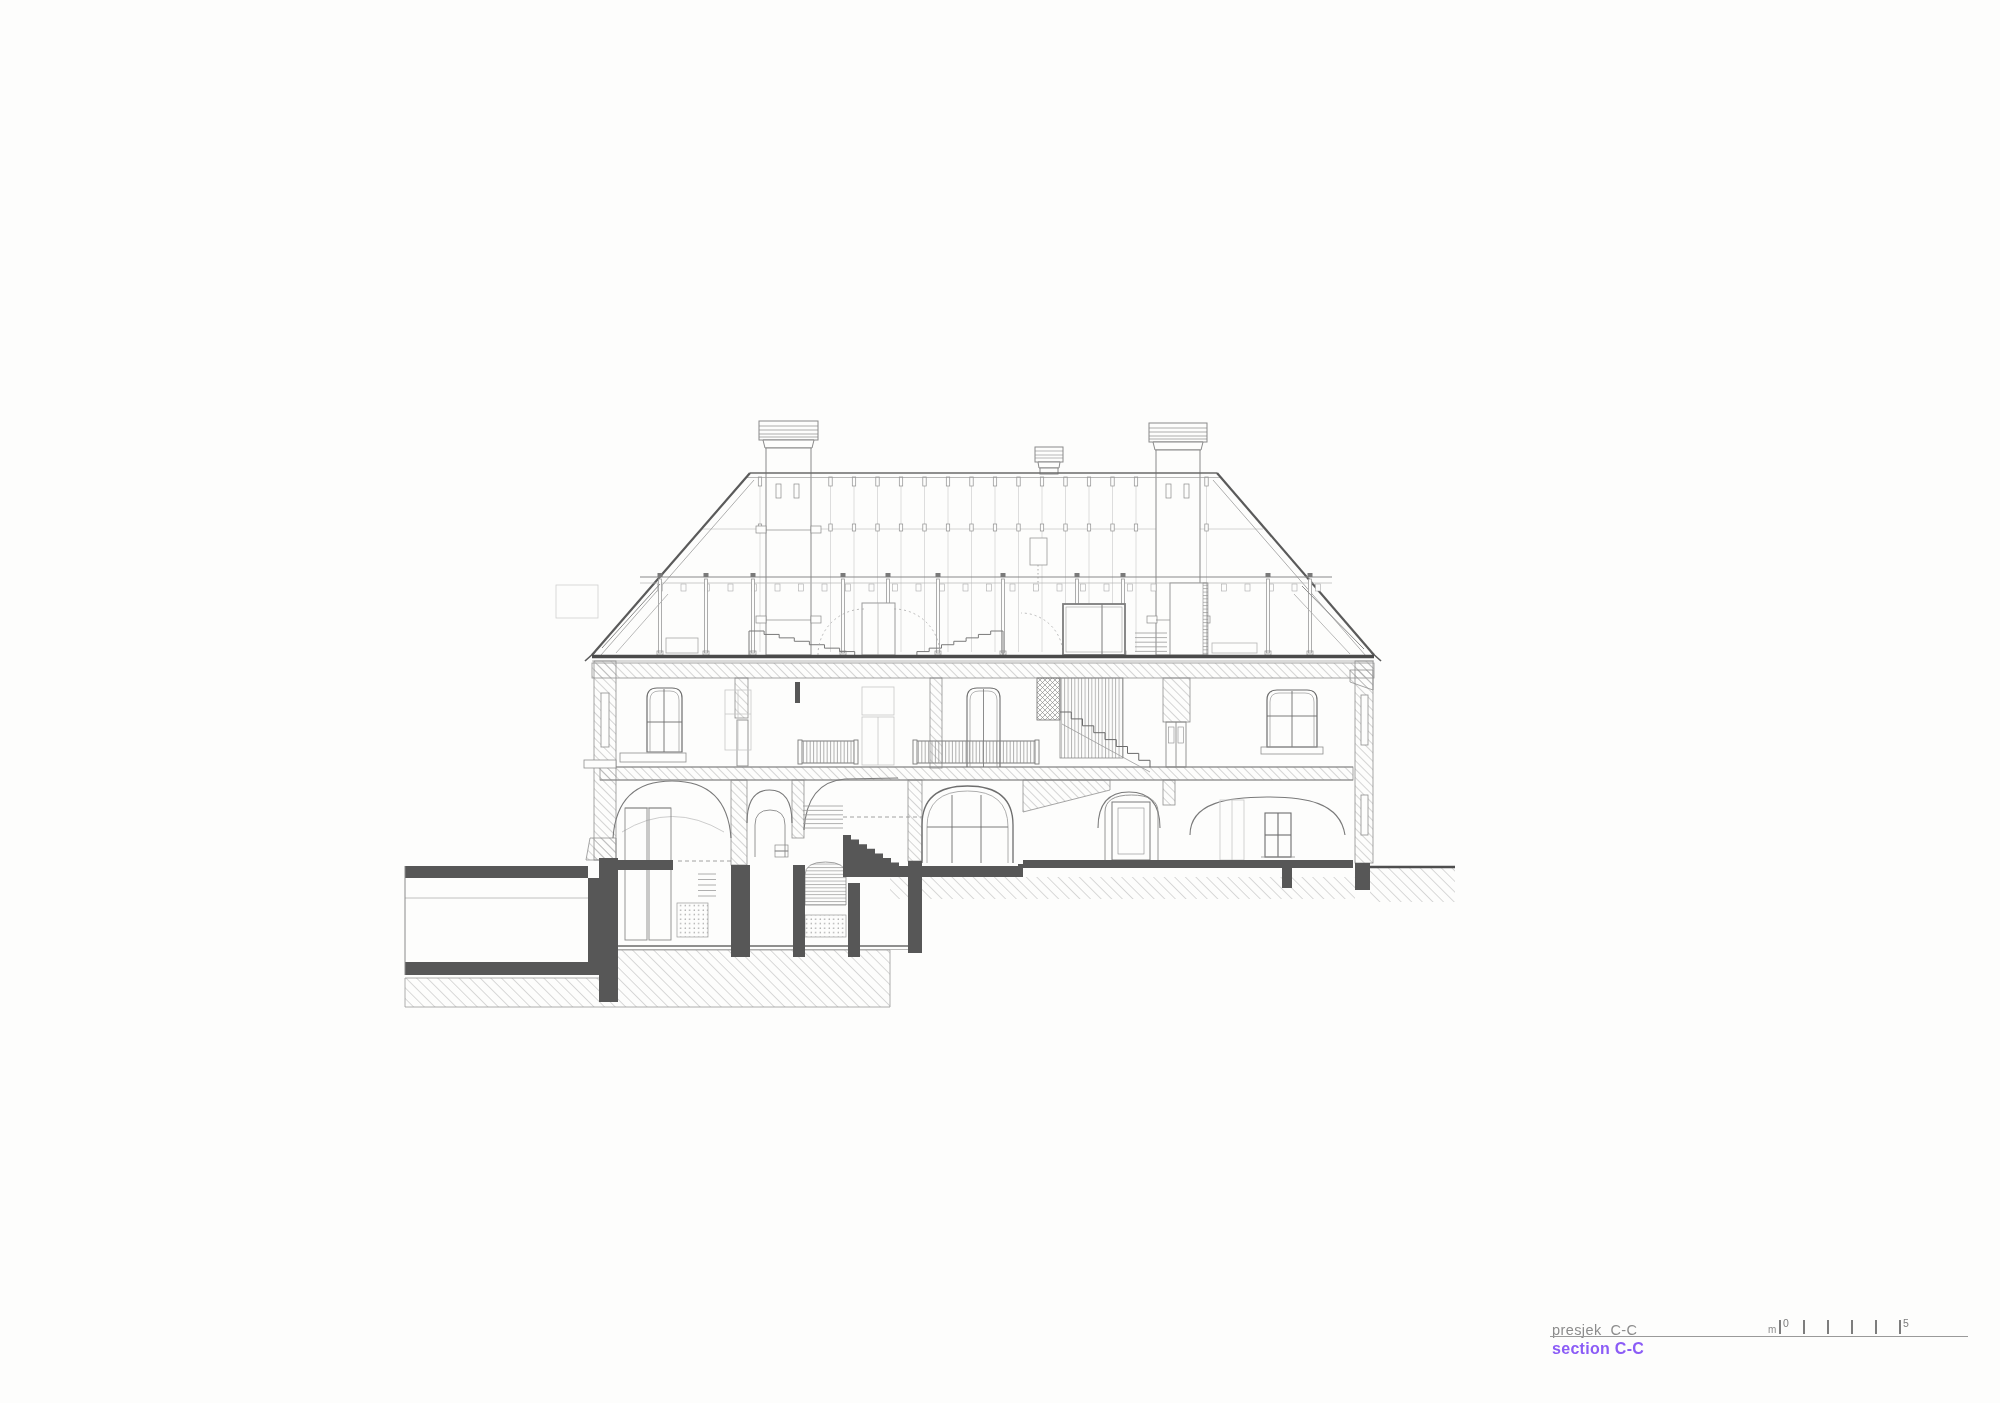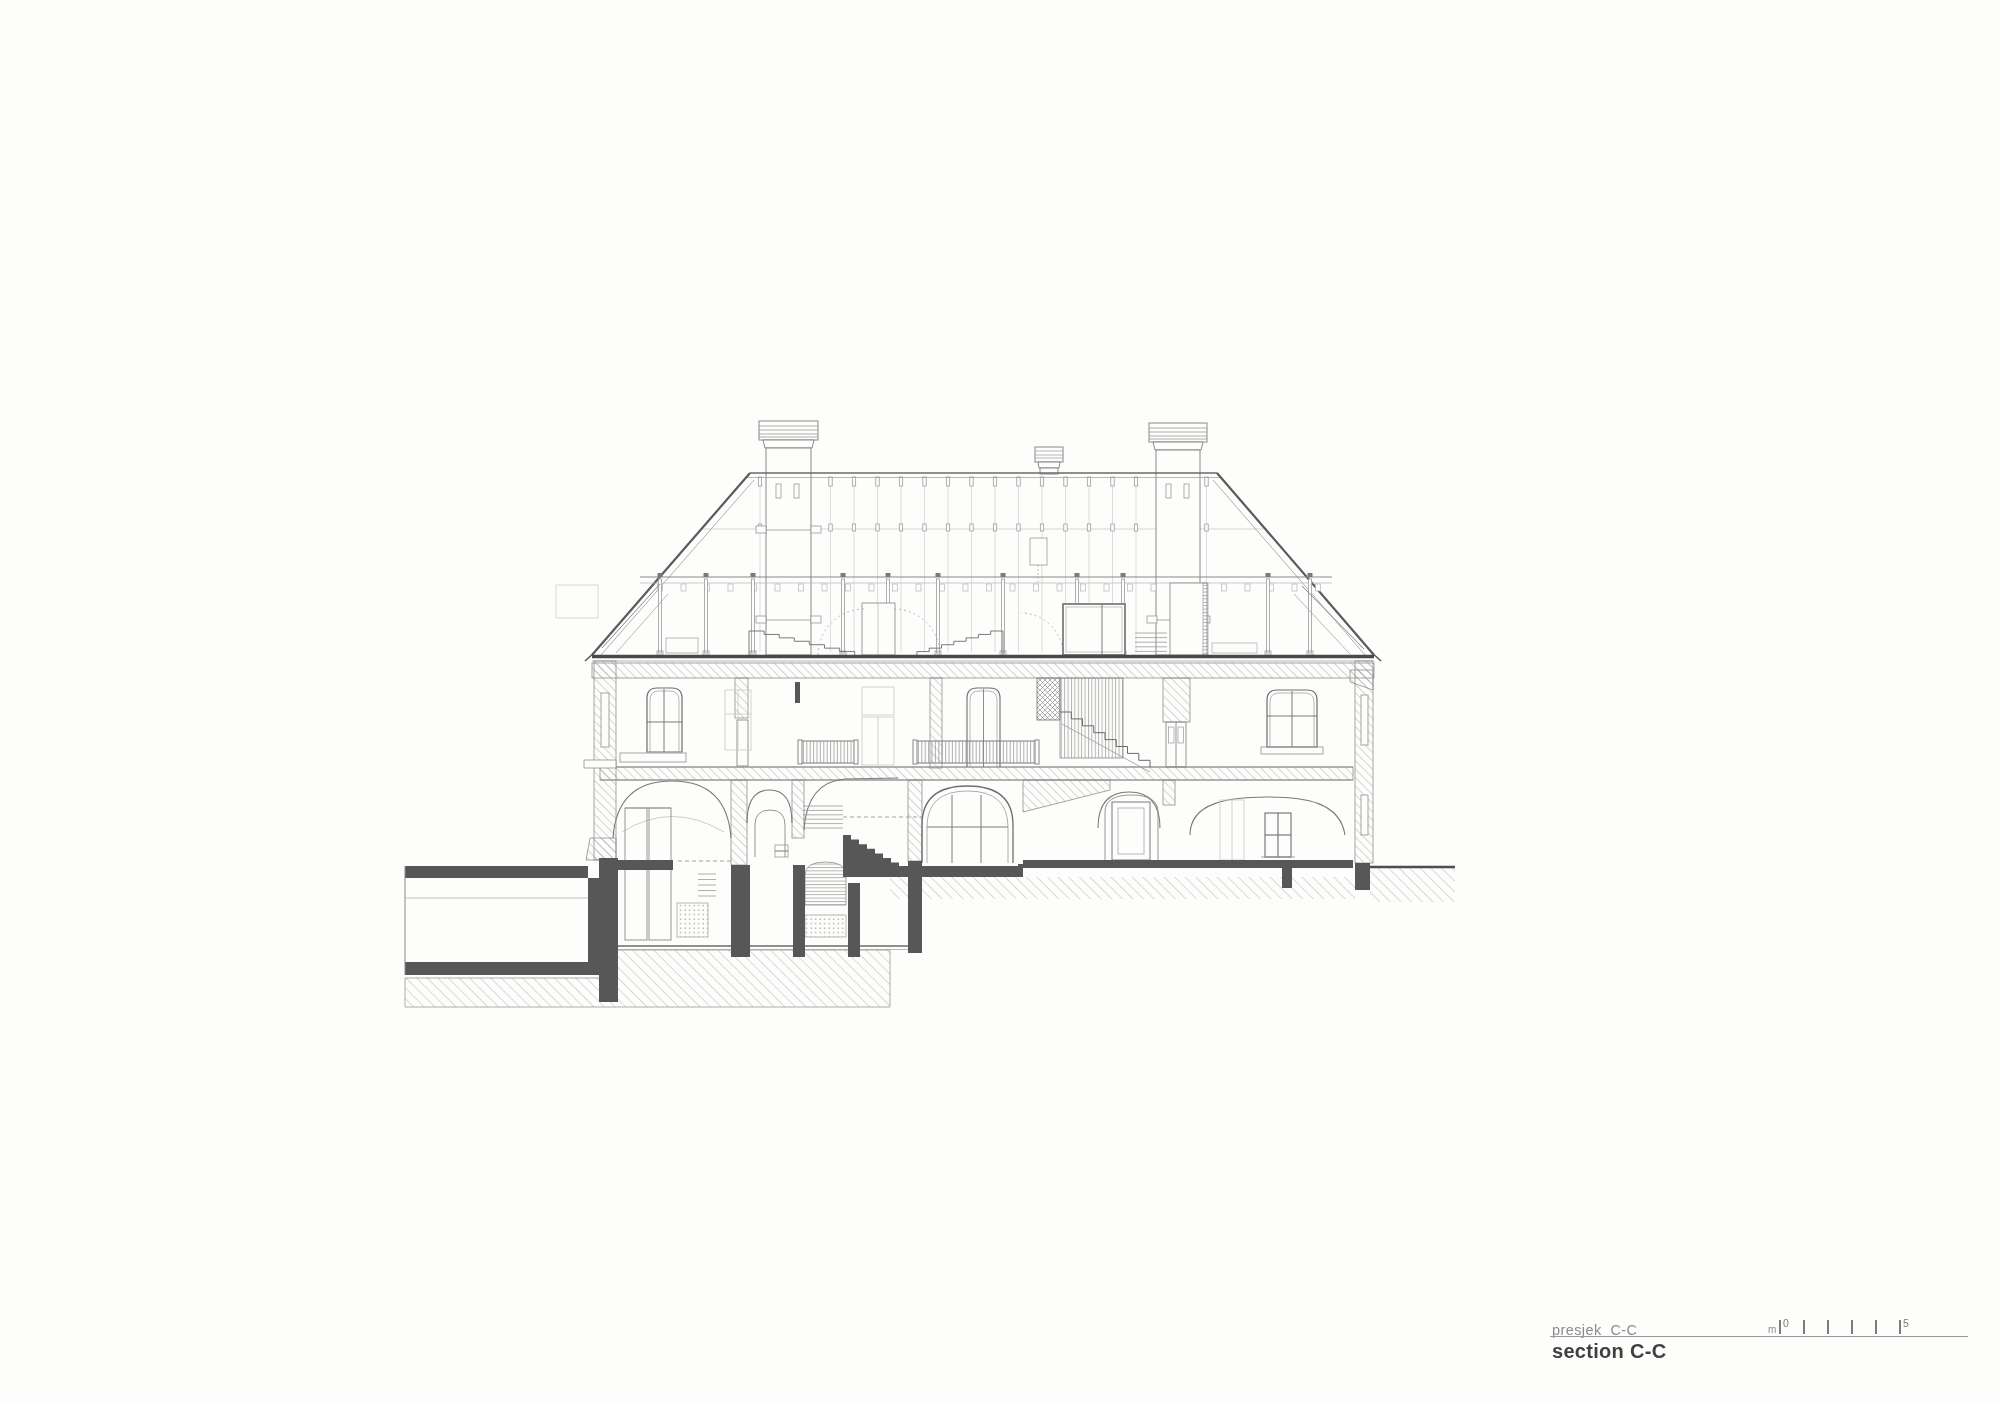--- a/index.html
+++ b/index.html
@@ -2,21 +2,21 @@
 <html><head>
 <meta charset="utf-8">
 <style>
   html,body{margin:0;padding:0;background:#fff;}
   #stage{position:relative;width:2000px;height:1403px;background:#fdfdfc;overflow:hidden;
          font-family:"Liberation Sans", sans-serif;text-align:center;}
   #drawing{position:absolute;left:0;top:0;}
   .tb-text{position:absolute;white-space:pre;}
   .title-local{left:1552px;top:1322px;font-size:14.5px;color:#8c8c8c;letter-spacing:.4px;}
   .title-rule{position:absolute;left:1550px;top:1336px;width:418px;height:1.3px;background:#9a9a9a;}
-  .title-en{left:1552px;top:1340px;font-size:20px;font-weight:bold;color:#404040;letter-spacing:.3px;}
+  .title-en{left:1552px;top:1340px;font-size:16px;font-weight:bold;color:#8b5cf6;letter-spacing:.3px;}
   .sb-unit{left:1768px;top:1324px;font-size:10px;color:#8c8c8c;}
   .sb-zero{left:1783px;top:1317px;font-size:10.5px;color:#7d7d7d;}
   .sb-five{left:1903px;top:1317px;font-size:10.5px;color:#7d7d7d;}
   .sb-tick{position:absolute;top:1320px;width:1.6px;height:14px;background:#7d7d7d;}
 </style>
 </head>
 <body>
 
 <div id="stage">
 

